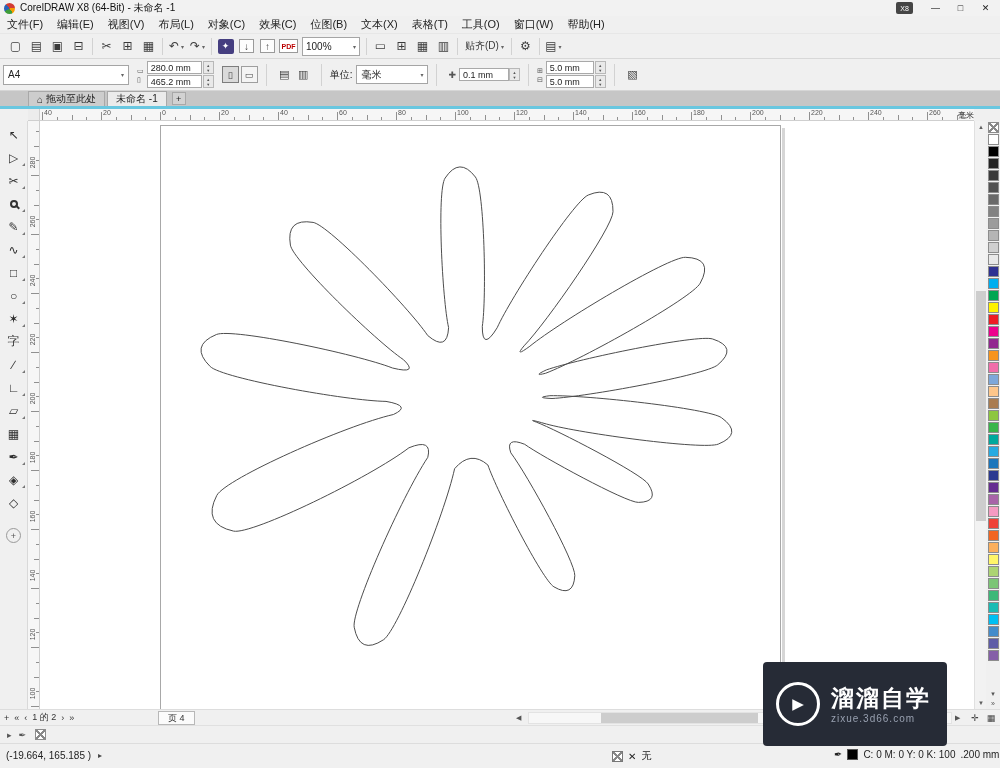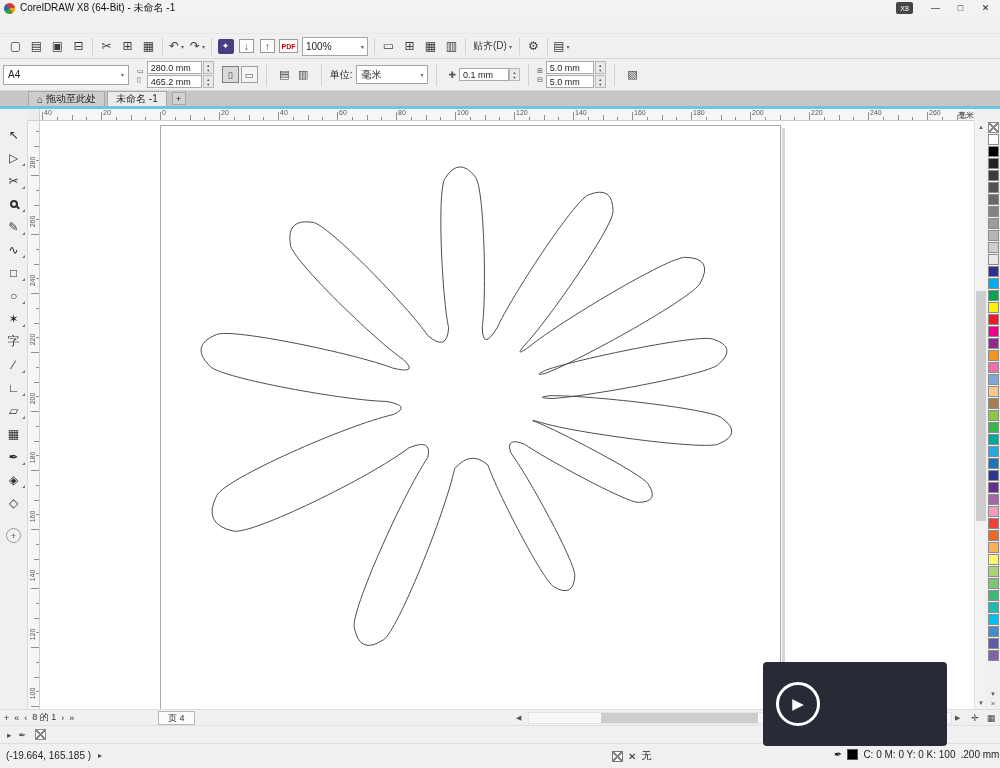--- a/index.html
+++ b/index.html
@@ -22,21 +22,21 @@
 
 
 .toolbar{position:absolute;top:33px;left:0;right:0;height:26px;display:flex;align-items:center;padding-left:5px;background:#f0f0f0;border-top:1px solid #e7e7e7;border-bottom:1px solid #d8d8d8}
 .tb{min-width:21px;height:20px;display:flex;align-items:center;justify-content:center;font-size:12px;color:#3b3b3b;position:relative}
 .tb .arr,.arr{font-size:6px;margin-left:2px;color:#666}
 .tb.boxed .g{border:1px solid #9a9a9a;width:15px;height:14px;display:flex;align-items:center;justify-content:center;font-size:10px;background:#fdfdfd}
 .tb.accent .g{background:#453e80;color:#fff;width:16px;height:15px;display:flex;align-items:center;justify-content:center;border-radius:2px;font-size:9px}
 .tb.pdf .g{border:1px solid #9a9a9a;background:#fff;font-size:7px;font-weight:bold;color:#b00;width:19px;height:14px;display:flex;align-items:center;justify-content:center}
 .tb.textbtn{font-size:10px;padding:0 4px}
 .tbsep{width:1px;height:17px;background:#d2d2d2;margin:0 3px}
-.tb-select{width:66px;height:19px;border:1px solid #a5a5a5;background:#fff;display:flex;align-items:center;justify-content:space-between;font-size:10px;padding:0 3px;margin:12px 3px}
+.tb-select{width:58px;height:19px;border:1px solid #a5a5a5;background:#fff;display:flex;align-items:center;justify-content:space-between;font-size:10px;padding:0 3px;margin:12px 3px}
 
 
 .propbar{position:absolute;top:59px;left:0;right:0;height:32px;display:flex;align-items:center;background:#f0f0f0;border-bottom:1px solid #d6d6d6;font-size:10px}
 .pb-select{width:126px;height:20px;border:1px solid #a5a5a5;background:#fff;display:flex;align-items:center;justify-content:space-between;padding:0 4px;margin-left:3px}
 .pb-group{display:flex;align-items:center;margin-left:8px}
 .size-icons{display:flex;flex-direction:column;gap:2px;font-size:7px;color:#555;line-height:7px}
 .nums{display:flex;flex-direction:column;gap:1px;margin-left:3px}
 .num{width:55px;height:13px;border:1px solid #a9a9a9;background:#fff;font-size:9px;display:flex;align-items:center;padding:0 3px;white-space:nowrap}
 .spins{display:flex;flex-direction:column;gap:1px;margin-left:1px}
 .spin{width:11px;height:13px;border:1px solid #b8b8b8;background:#e9e9e9;display:flex;flex-direction:column;align-items:center;justify-content:center;font-size:4px;line-height:5px;color:#555}
@@ -129,20 +129,34 @@
   <div class="titlebar">
     <span class="app-icon"></span>
     <span class="title-text">CorelDRAW X8 (64-Bit) - 未命名 -1</span>
     <span class="title-spacer"></span>
     <span class="title-badge">X8</span>
     <span class="cap">—</span>
     <span class="cap">□</span>
     <span class="cap">✕</span>
   </div>
 
+  <div class="menubar" id="menubar">
+      <span class="menu-item">文件(F)</span>
+      <span class="menu-item">编辑(E)</span>
+      <span class="menu-item">视图(V)</span>
+      <span class="menu-item">布局(L)</span>
+      <span class="menu-item">对象(C)</span>
+      <span class="menu-item">效果(C)</span>
+      <span class="menu-item">位图(B)</span>
+      <span class="menu-item">文本(X)</span>
+      <span class="menu-item">表格(T)</span>
+      <span class="menu-item">工具(O)</span>
+      <span class="menu-item">窗口(W)</span>
+      <span class="menu-item">帮助(H)</span>
+    </div>
 
   <div class="toolbar" id="toolbar">
       <span class="tb">
         <span class="g">▢</span>
       </span>
       <span class="tb">
         <span class="g">▤</span>
       </span>
       <span class="tb">
         <span class="g">▣</span>
@@ -577,21 +591,21 @@
           <span>»</span>
         </div>
       </div>
   </div>
 
   <div class="pagebar">
     <div class="pb-nav">
       <span>+</span>
       <span>«</span>
       <span>‹</span>
-      <span>8 的 1</span>
+      <span>1 的 2</span>
       <span>›</span>
       <span>»</span>
     </div>
     <div class="page-tab">页 4</div>
     <span class="hs-left">◀</span>
     <div class="hs-track">
       <div class="hs-thumb"></div>
     </div>
     <span class="hs-right">▶</span>
     <span class="pb-b" style="left:968px">✛</span>
@@ -617,15 +631,19 @@
       <span class="st-sw"></span>
       <span>C: 0 M: 0 Y: 0 K: 100</span>
       <span>.200 mm</span>
     </div>
   </div>
 
   <div class="watermark">
     <div class="wm-circle">
       <span>▶</span>
     </div>
+    <div>
+      <div class="wm-title">溜溜自学</div>
+      <div class="wm-sub">zixue.3d66.com</div>
+    </div>
   </div>
 
 </div>
 
 </body></html>

